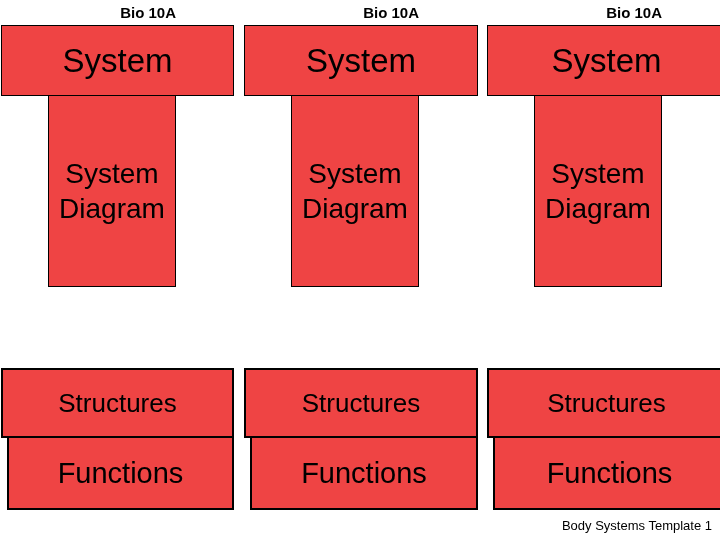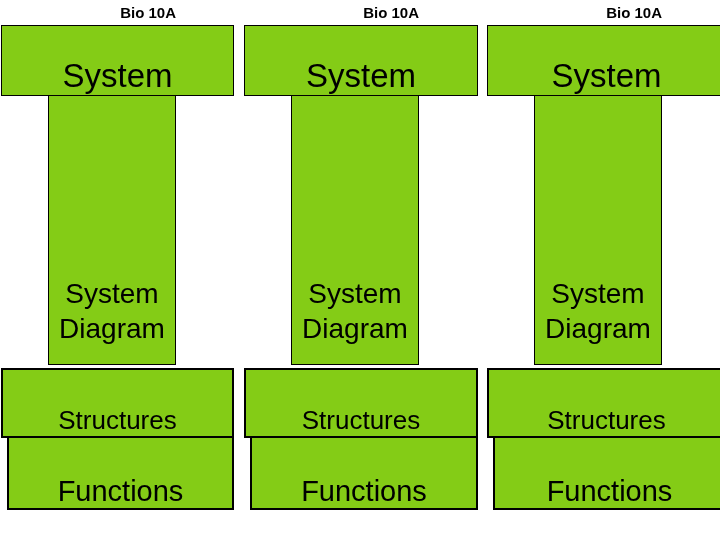--- a/index.html
+++ b/index.html
@@ -37,38 +37,38 @@
     text-align: right;
     white-space: nowrap;
     font-size: 15px;
     font-weight: bold;
     line-height: 18px;
   }
   .box {
     position: absolute;
     box-sizing: border-box;
     border: 1px solid #000000;
-    background: #84cc16;
+    background: #ef4444;
     display: flex;
-    align-items: flex-end;
+    align-items: center;
     justify-content: center;
     text-align: center;
   }
   .system-box {
     top: 25px;
     left: 0;
     right: 0;
     height: 71px;
     font-size: 33px;
   }
   .diagram-box {
     top: 95px;
     left: 47px;
     width: 128px;
-    height: 270px;
+    height: 192px;
     font-size: 28px;
     line-height: 35px;
     padding: 18px 2px;
   }
   .structures-box {
     top: 368px;
     left: 0;
     right: 0;
     height: 70px;
     border-width: 2px;
@@ -136,14 +136,15 @@
       <span>System Diagram</span>
     </div>
     <div class="box structures-box">
       <span>Structures</span>
     </div>
     <div class="box functions-box">
       <span>Functions</span>
     </div>
   </div>
 
+  <div class="footer">Body Systems Template 1</div>
 
 </div>
 
 </body></html>

